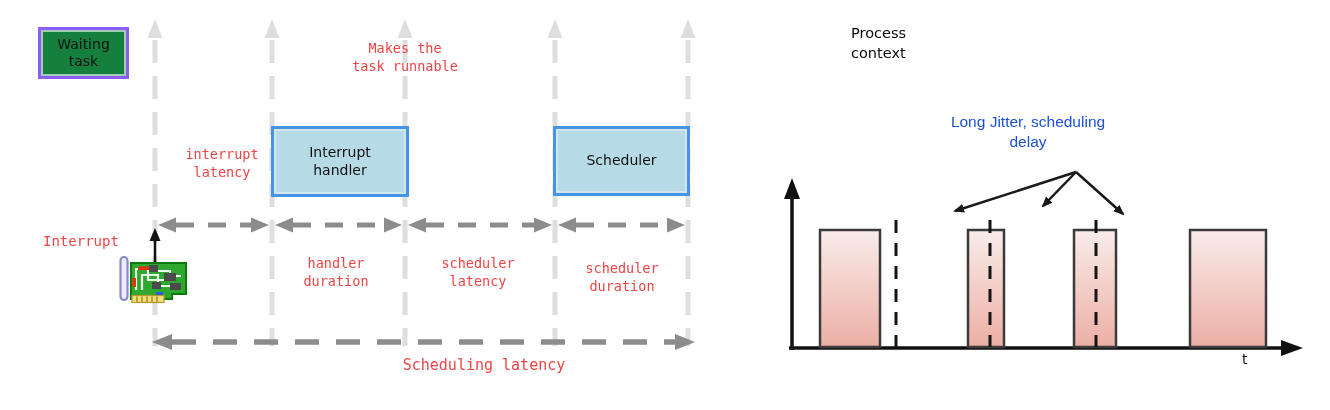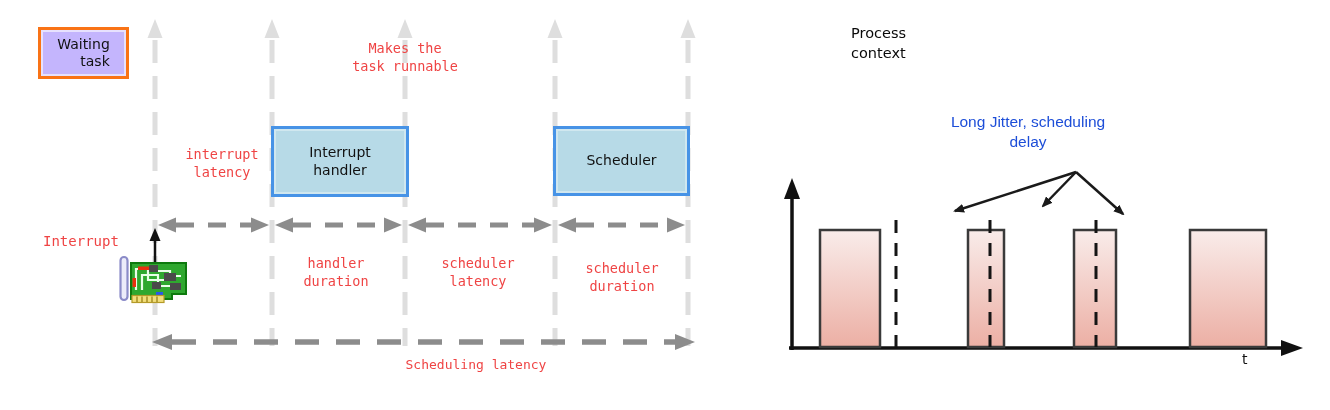--- a/index.html
+++ b/index.html
@@ -6,21 +6,21 @@
   .canvas{
     position:relative;width:1330px;height:410px;background:#ffffff;overflow:hidden;
     font-family:"DejaVu Sans",sans-serif;color:#111;
   }
   .layer{position:absolute;left:0;top:0;width:1330px;height:410px;}
 
   
   .box{position:absolute;display:flex;align-items:center;justify-content:center;
        text-align:center;font-size:14px;line-height:1.25;box-sizing:border-box;}
   .box .lbl{white-space:pre-line;}
-  .box.yellow{background:#c4b5fd;border:3px solid #f97316;box-shadow:inset 0 0 0 2px rgba(255,255,255,.6);text-align:right;}
+  .box.yellow{background:#15803d;border:3px solid #8b5cf6;box-shadow:inset 0 0 0 2px rgba(255,255,255,.6);}
   .box.blue{background:#B7DAE7;border:3px solid #4793E6;box-shadow:inset 0 0 0 2px rgba(255,255,255,.35);}
   .box.green{background:#C8E491;border:3px solid #5F7D36;box-shadow:inset 0 0 0 2px rgba(255,255,255,.35);}
 
   
   .mono{position:absolute;font-family:"DejaVu Sans Mono","Liberation Mono",monospace;
         font-size:13.5px;line-height:1.32;color:#ef4444;text-align:center;white-space:pre-line;}
   .mono.left{text-align:left;}
   .sans{position:absolute;font-family:"DejaVu Sans",sans-serif;font-size:14.5px;
         line-height:1.35;color:#0a0a0a;white-space:pre-line;}
   .jitter-note{position:absolute;font-family:"Liberation Sans",sans-serif;font-size:15.5px;
@@ -154,21 +154,21 @@
 task runnable</div>
   <div class="mono" style="left:162px;top:146px;width:120px;">interrupt
 latency</div>
   <div class="mono" style="left:276px;top:255px;width:120px;">handler
 duration</div>
   <div class="mono" style="left:418px;top:255px;width:120px;">scheduler
 latency</div>
   <div class="mono" style="left:562px;top:260px;width:120px;">scheduler
 duration</div>
   <div class="mono left" style="left:43px;top:232px;font-size:14px;">Interrupt</div>
-  <div class="mono" style="left:326px;top:356px;width:300px;font-size:13px;">Scheduling latency</div>
+  <div class="mono" style="left:334px;top:356px;width:300px;font-size:15px;">Scheduling latency</div>
 
   <div class="sans" style="left:851px;top:24px;">Process
 context</div>
   <div class="jitter-note" style="left:903px;top:112px;width:250px;">Long Jitter, scheduling
 delay</div>
   <div class="t-label" style="left:1242px;top:351px;">t</div>
 
   <svg style="position:absolute;left:118px;top:252px;" width="76" height="54" viewBox="0 0 76 54">
     <rect x="2.5" y="5" width="7" height="43" rx="3.5" fill="#ECECFA" stroke="#8B8BC8" stroke-width="2.2"></rect>
     <path d="M13 11 h55 v31 h-14 v5 h-41 z" fill="#2FA82F" stroke="#0E7A0E" stroke-width="2"></path>

